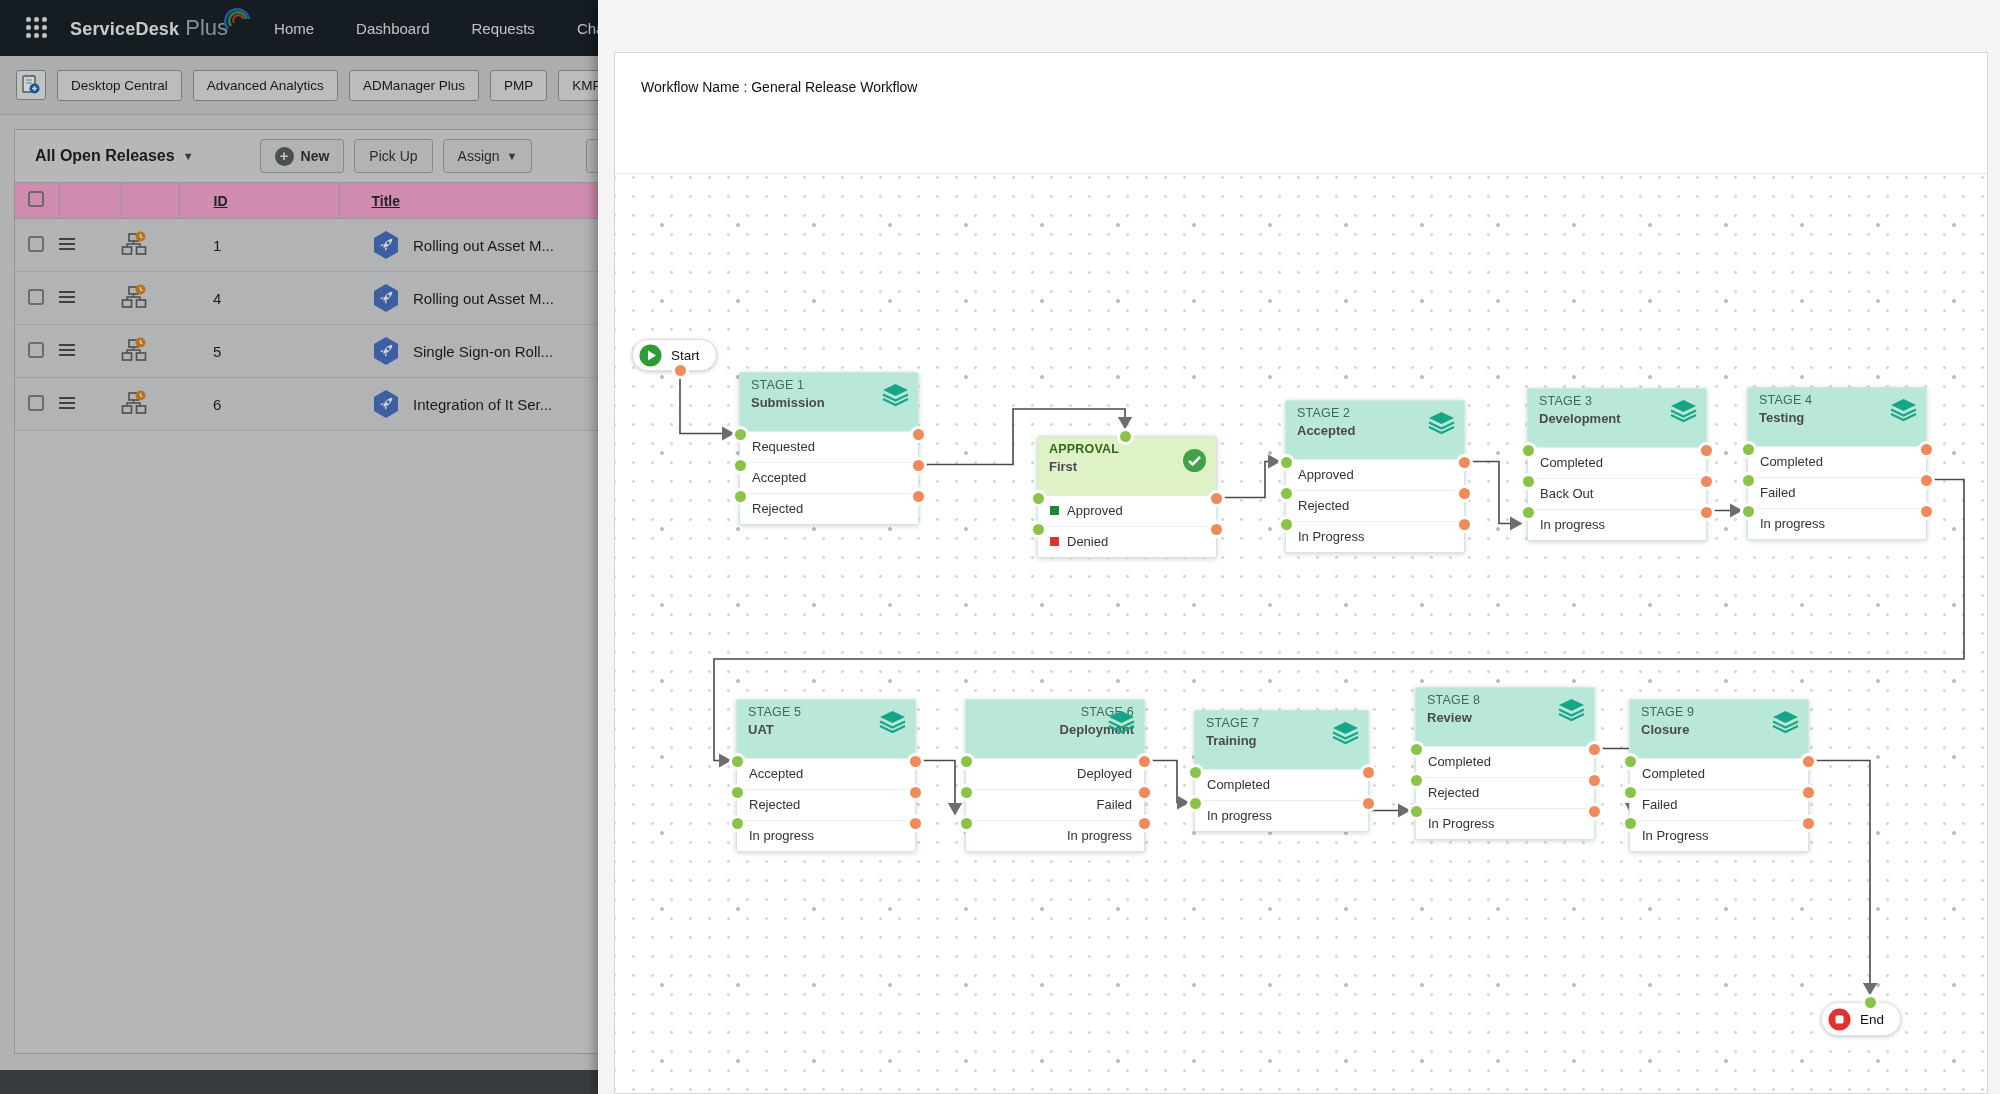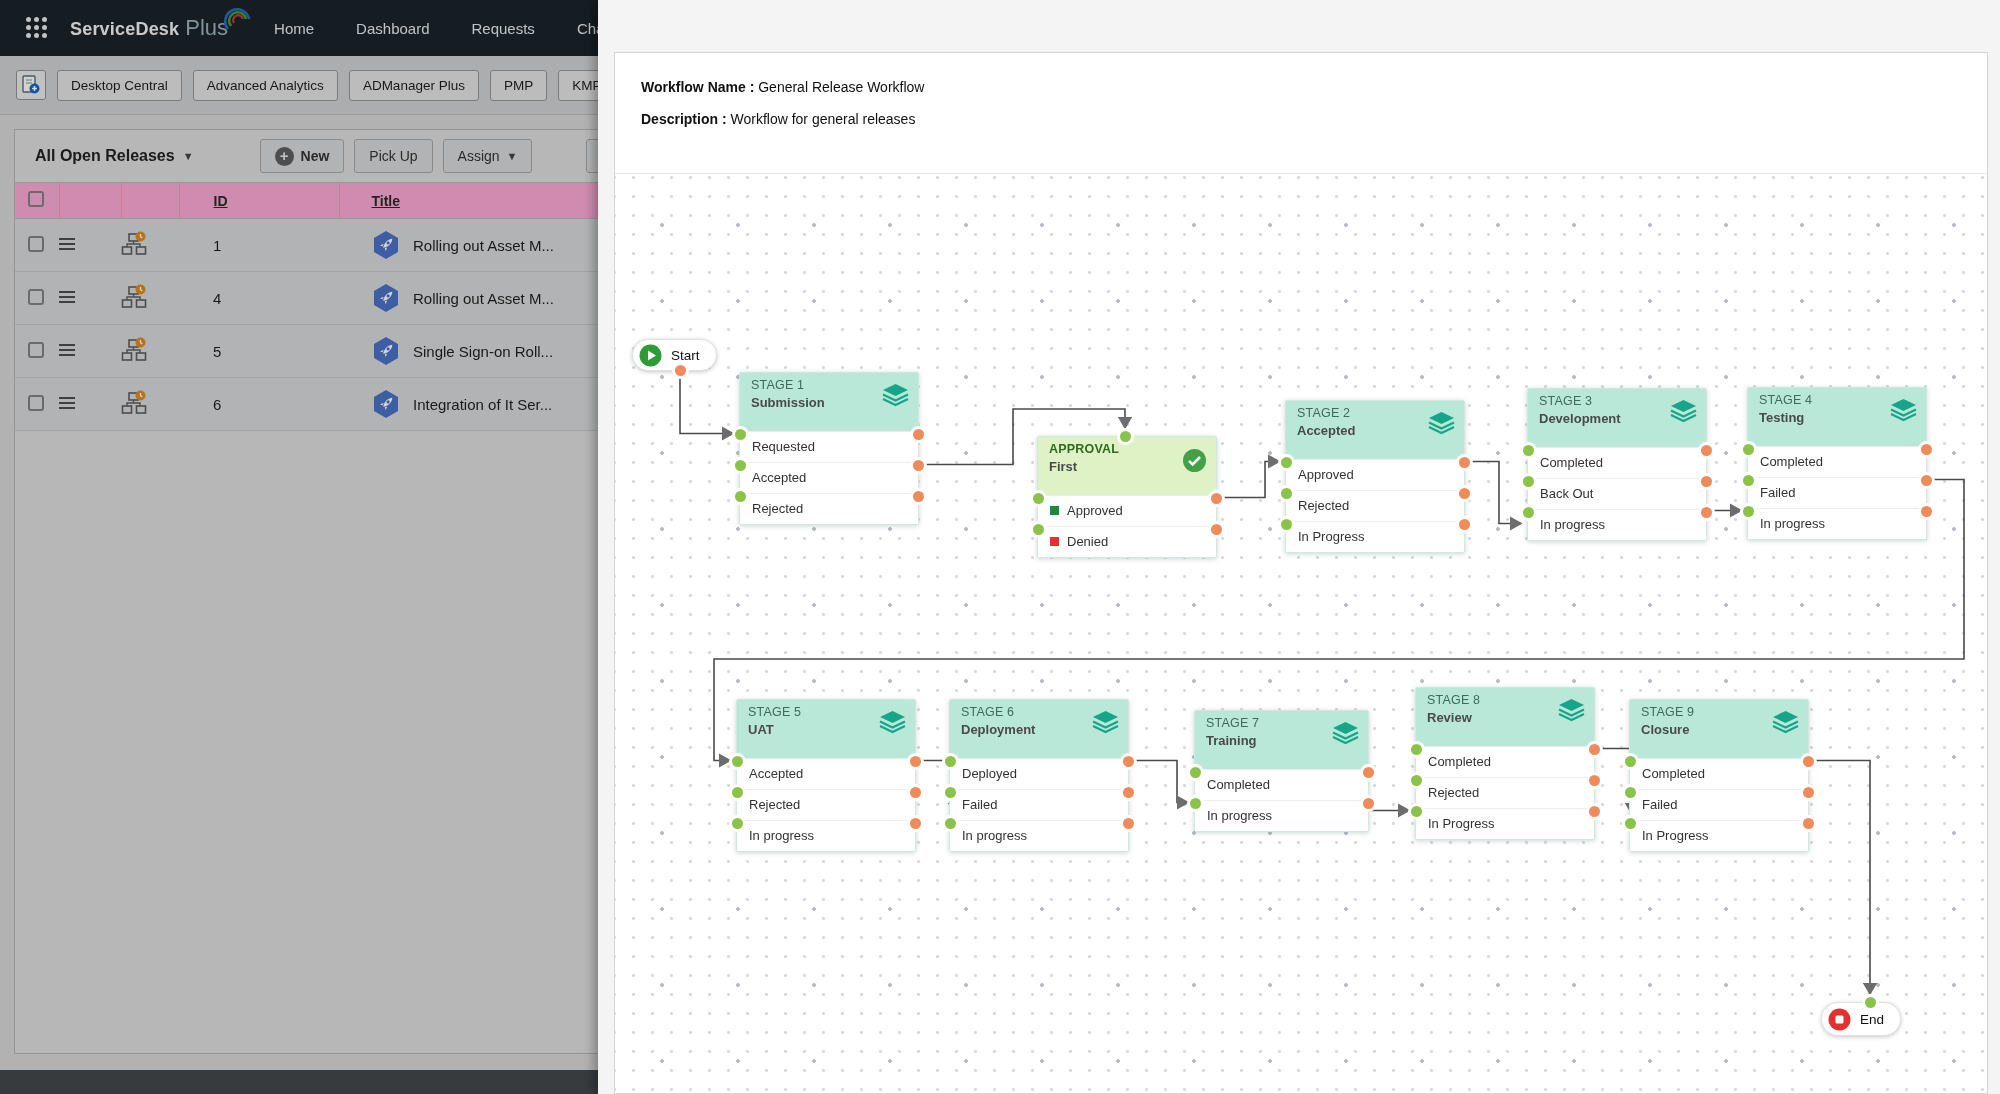--- a/index.html
+++ b/index.html
@@ -63,21 +63,21 @@
   .modal { position:absolute; left:598px; top:0; right:0; bottom:0; background:#f4f4f4;
            box-shadow:-4px 0 10px rgba(0,0,0,.3); }
   .mtitlebar { height:42px; border-bottom:1px solid #ddd; background:#f6f6f6; position:relative;
                display:flex; align-items:center; }
   .mtitle { font-size:15px; font-weight:bold; color:#333; margin-left:20px; }
   .mclose { position:absolute; right:30px; top:8px; font-size:22px; color:#37474f; cursor:pointer; line-height:24px; }
   .mcard { position:absolute; left:16px; right:12px; top:52px; bottom:0; background:#fff;
            border:1px solid #d5d5d5; overflow:hidden; }
   .meta { padding:26px 0 0 26px; }
   .meta .line { margin-bottom:16px; font-size:14px; color:#111; }
-  .meta .lbl { font-weight:bold;text-align:center; }
+  .meta .lbl { font-weight:normal;text-align:center; }
   .canvas { position:absolute; left:0; right:0; top:120px; bottom:0; border-top:1px solid #e7e7e7;
     background-image:
       radial-gradient(circle, #b9bcc9 1.7px, rgba(0,0,0,0) 2.2px),
       radial-gradient(circle, #d7d7d7 1.2px, rgba(0,0,0,0) 1.7px);
     background-size:76px 76px, 19px 19px; background-position:9px 13px, 9px 13px; }
   .csvg { position:absolute; left:0; top:0; }
 
   .wf-box { position:absolute; background:#fff; border:1px solid #d2e8df; border-radius:2px;
             box-shadow:0 1px 5px rgba(60,90,80,.25); }
   .wf-box .hd { height:58px; background:#b9e8d8; padding:5px 10px 0 11px; position:relative; }
@@ -319,22 +319,20 @@
     </div>
     <div class="statusstrip"></div>
     <div class="dim"></div>
   </div>
 
   <div class="modal">
     <div class="mcard">
       <div class="meta">
         <div class="line"><span class="lbl">Workflow Name :</span>
           <span>General Release Workflow</span></div>
-        <div class="line"><span class="lbl">Description :</span>
-          <span>Workflow for general releases</span></div>
       </div>
       <div class="canvas" id="wfcanvas">
         <svg class="csvg" id="wfsvg" width="1376" height="930">
           <defs>
             <marker id="arr" markerWidth="9" markerHeight="9" refX="7" refY="4.5" orient="auto">
               <path d="M0,0 L8,4.5 L0,9 z" fill="#6d6d6d"></path>
             </marker>
           </defs>
         <polyline points="65,197 65,259.5 118,259.5" fill="none" stroke="#4a4a4a" stroke-width="1.6" marker-end="url(#arr)"></polyline>
             <polyline points="304,290.5 398,290.5 398,235 510,235 510,254" fill="none" stroke="#4a4a4a" stroke-width="1.6" marker-end="url(#arr)"></polyline>
@@ -459,21 +457,21 @@
             <div class="wf-row">Accepted</div>
             <div class="wf-row">Rejected</div>
             <div class="wf-row">In progress</div>
             <span class="dot g" style="left:-5.5px;top:56px"></span>
        <span class="dot o" style="right:-5.5px;top:56px"></span>
             <span class="dot g" style="left:-5.5px;top:87px"></span>
        <span class="dot o" style="right:-5.5px;top:87px"></span>
             <span class="dot g" style="left:-5.5px;top:118px"></span>
        <span class="dot o" style="right:-5.5px;top:118px"></span>
           </div>
-          <div class="wf-box" style="left: 334px; top: 525px; width: 180px;">
+          <div class="wf-box" style="left: 350px; top: 525px; width: 180px; text-align: right;">
             <div class="hd">
       <div class="stg">STAGE 6</div>
       <div class="nm">Deployment</div>
       <span class="cornericon"><svg width="27" height="23" viewBox="0 0 27 23">
   <polygon points="13.5,0 26,6 13.5,12 1,6" fill="#17a589"></polygon>
   <path d="M1 10.5 L13.5 16.5 L26 10.5" fill="none" stroke="#17a589" stroke-width="2.2"></path>
   <path d="M1 15 L13.5 21 L26 15" fill="none" stroke="#17a589" stroke-width="2.2"></path>
                 </svg></span>
             </div>
             <div class="wf-row">Deployed</div>

